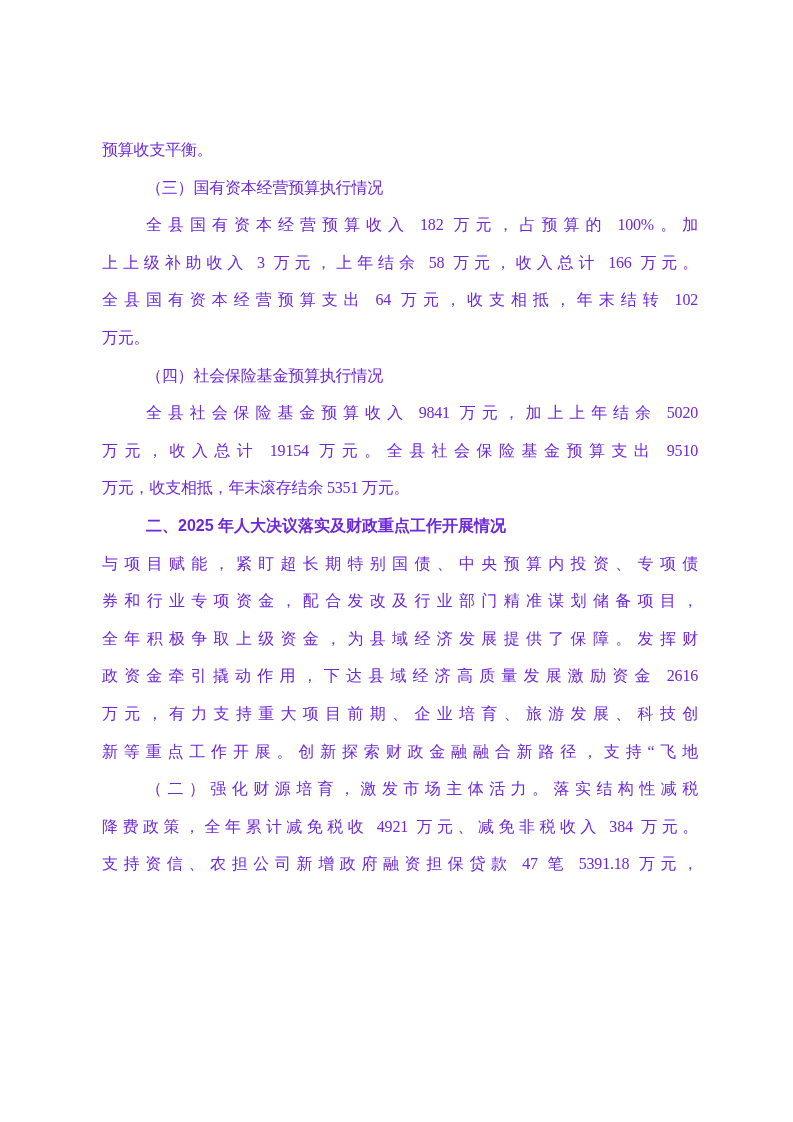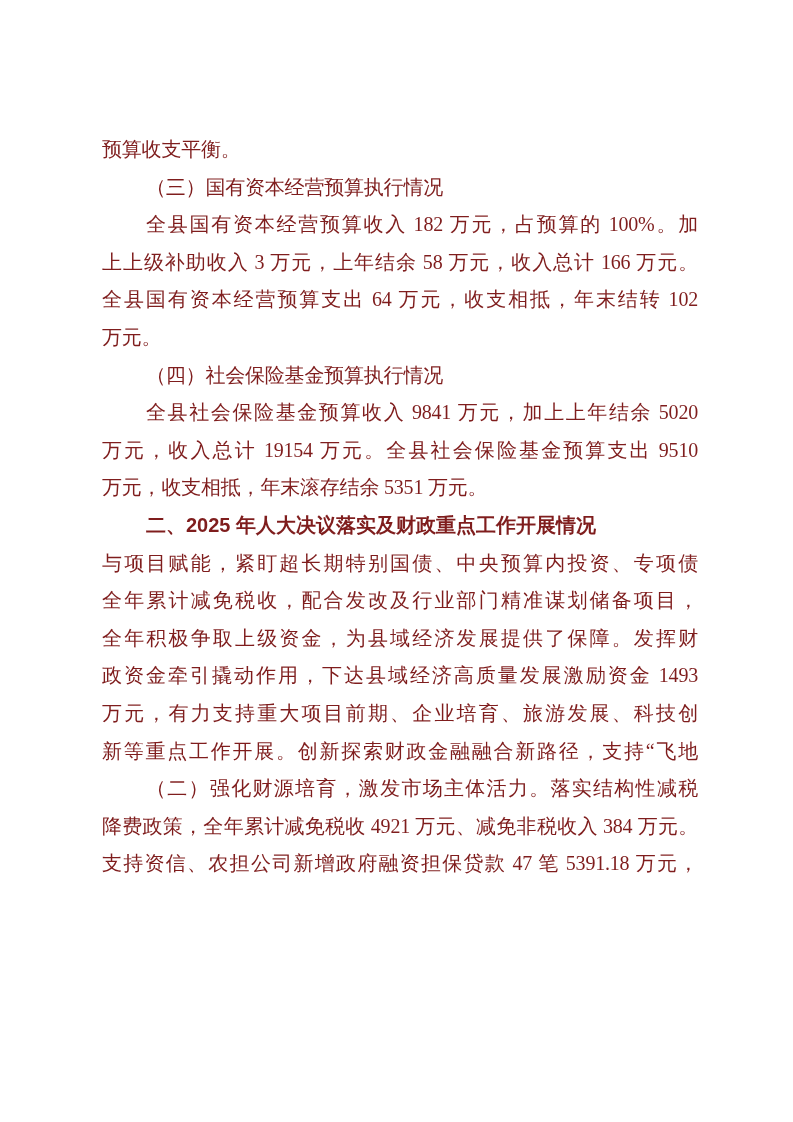--- a/index.html
+++ b/index.html
@@ -12,23 +12,23 @@
     width: 793px;
     height: 1122px;
     background: #ffffff;
     overflow: hidden;
   }
   .content {
     position: absolute;
     left: 102px;
     top: 131px;
     width: 596px;
-    color: #7f1d1d;
+    color: #6d28d9;
     font-family: "Liberation Serif", serif;
-    font-size: 20px;
+    font-size: 16px;
     line-height: 37.6px;
     letter-spacing: -0.2px;
   }
   .line {
     min-height: 37.6px;
   }
   .fill {
     text-align: justify;
     text-align-last: justify;
   }
@@ -67,23 +67,23 @@
 
     <div class="line subhead indent">（四）社会保险基金预算执行情况</div>
 
     <div class="line fill indent">全县社会保险基金预算收入 9841 万元，加上上年结余 5020</div>
     <div class="line fill">万元，收入总计 19154 万元。全县社会保险基金预算支出 9510</div>
     <div class="line">万元，收支相抵，年末滚存结余 5351 万元。</div>
 
     <div class="line sect-head indent">二、2025 年人大决议落实及财政重点工作开展情况</div>
 
     <div class="line fill">与项目赋能，紧盯超长期特别国债、中央预算内投资、专项债</div>
-    <div class="line fill">全年累计减免税收，配合发改及行业部门精准谋划储备项目，</div>
+    <div class="line fill">券和行业专项资金，配合发改及行业部门精准谋划储备项目，</div>
     <div class="line fill">全年积极争取上级资金，为县域经济发展提供了保障。发挥财</div>
-    <div class="line fill">政资金牵引撬动作用，下达县域经济高质量发展激励资金 1493</div>
+    <div class="line fill">政资金牵引撬动作用，下达县域经济高质量发展激励资金 2616</div>
     <div class="line fill">万元，有力支持重大项目前期、企业培育、旅游发展、科技创</div>
     <div class="line fill">新等重点工作开展。创新探索财政金融融合新路径，支持“飞地</div>
 
     <div class="line fill indent"><span class="lead">（二）强化财源培育，激发市场主体活力。</span><span>落实结构性减税</span></div>
     <div class="line fill">降费政策，全年累计减免税收 4921 万元、减免非税收入 384 万元。</div>
     <div class="line fill">支持资信、农担公司新增政府融资担保贷款 47 笔 5391.18 万元，</div>
 
   </div>
 </div>
 

